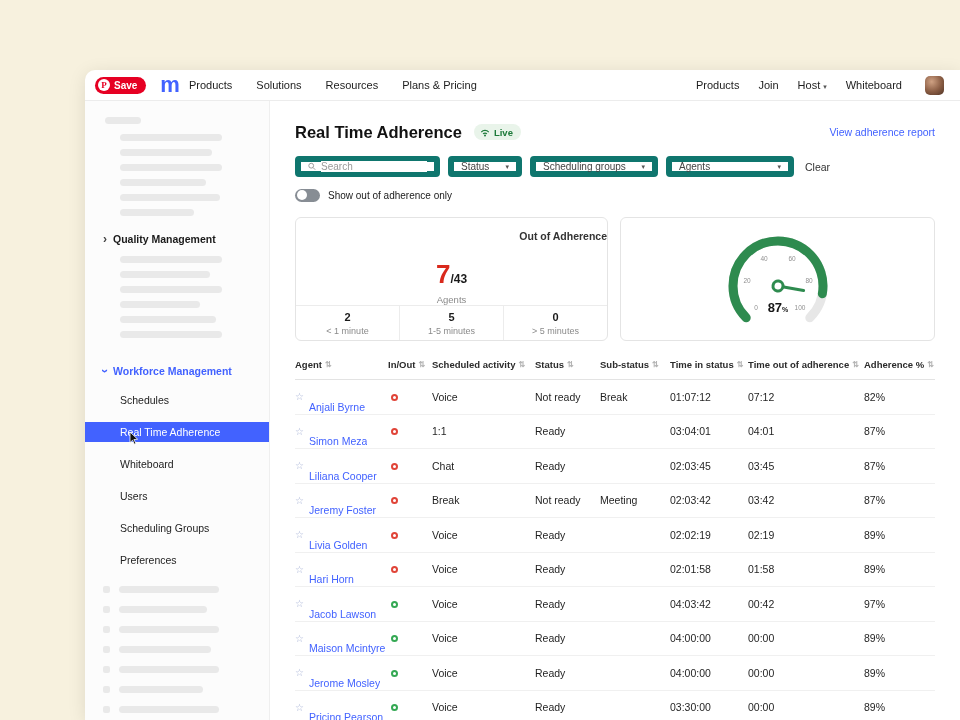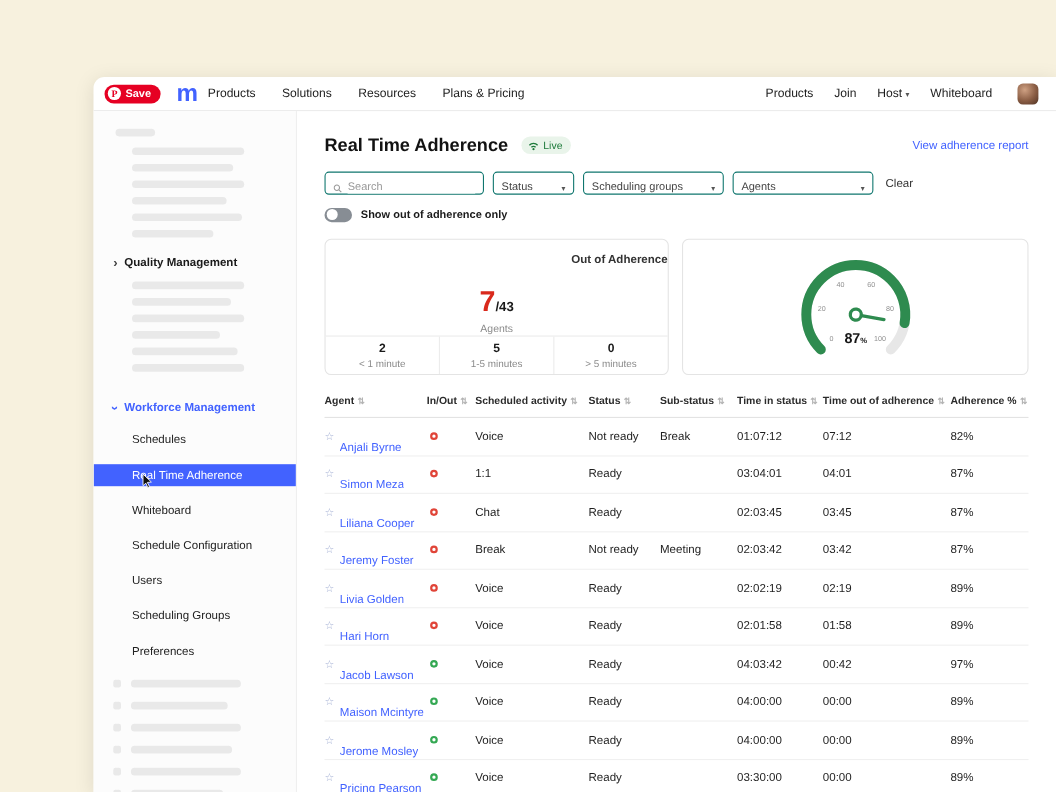--- a/index.html
+++ b/index.html
@@ -48,40 +48,40 @@
   .nav-item.selected { background:#4262ff; color:#fff; position:relative; }
   .cursor-icon { position:absolute; left:44px; top:9px; }
   .skel-row { display:flex; align-items:center; gap:9px; margin:0 0 13px 18px; }
   .skel-dash { width:7px; height:7px; border-radius:2px; background:#e9e9e9; flex:0 0 auto; }
   .skel-row .skel { margin:0; }
   .skel-group-bottom { margin-top:16px; }
 
   
   .page-header { display:flex; align-items:center; height:22px; }
   .page-title { font-size:16.5px; font-weight:bold; color:#121212; }
-  .live-badge { margin-left:12px; background:#e9f4ea; color:#1d7a3a; font-size:9.5px; font-weight:normal;
+  .live-badge { margin-left:12px; background:#e9f4ea; color:#1d7a3a; font-size:9.5px; font-weight:bold;
     border-radius:9px; padding:2.5px 8px 2.5px 6px; display:flex; align-items:center; gap:4px;text-align:center; }
   .report-link { margin-left:auto; color:#4262ff; font-size:10.5px; cursor:pointer; }
 
   
   .filters { display:flex; gap:8px; margin-top:13px; align-items:center; }
-  .control { height:21px; border:1px solid #0f766e; border-radius:4px; font-size:10px; color:#444;
-    display:flex; align-items:flex-end; padding:0 7px; background:#fff; }
+  .control { height:21px; border:6px solid #0f766e; border-radius:4px; font-size:10px; color:#444;
+    display:flex; align-items:center; padding:0 7px; background:#fff; }
   .search-box { width:145px; gap:5px; }
   .search-box input { border:none; outline:none; width:100%; font-size:10px; color:#333;
     font-family:"Liberation Sans", sans-serif; }
   .search-box input::placeholder { color:#999; }
   .dropdown { justify-content:space-between; cursor:pointer; }
   .dd-status { width:74px; } .dd-groups { width:128px; } .dd-agents { width:128px; }
   .clear-link { font-size:10.5px; color:#333; margin-left:3px; cursor:pointer; }
 
   .toggle-row { display:flex; align-items:center; gap:8px; margin-top:11px; height:14px; }
   .switch { width:25px; height:13px; border-radius:7px; background:#878d94; position:relative; cursor:pointer; }
   .knob { position:absolute; left:1.5px; top:1.5px; width:10px; height:10px; border-radius:50%; background:#fff; }
-  .toggle-label { font-size:10px; color:#1a1a1a;font-weight:bold; }
+  .toggle-label { font-size:10px; color:#1a1a1a; }
 
   
   .cards { display:flex; gap:12px; margin-top:15px; }
   .card { border:1px solid #e4e4e4; border-radius:6px; height:124px; background:#fff; }
   .card-ooa { width:313px; display:flex; flex-direction:column; }
   .card-oap { flex:1; padding-top:11px; }
   .card-title { text-align:right; font-size:10.5px; font-weight:bold; color:#333; }
   .card-ooa .card-title { margin-top:12px; }
   .big-row { text-align:center; margin-top:18px; line-height:28px; }
   .big-num { color:#d9291c; font-size:26px; font-weight:bold; }
@@ -170,21 +170,20 @@
       <div class="nav-item">Schedules</div>
       <div class="nav-item selected">
         <span>Real Time Adherence</span>
         <span class="cursor-icon">
           <svg width="10" height="13" viewBox="0 0 10 13">
               <path d="M1 0 L1 10.5 L3.6 8.3 L5.3 12.2 L7 11.4 L4.9 7.6 L8.6 7.2 Z" fill="#111" stroke="#fff" stroke-width="0.8"></path>
             </svg>
         </span>
       </div>
       <div class="nav-item">Whiteboard</div>
-      <div class="nav-item">Schedule Configuration</div>
       <div class="nav-item">Users</div>
       <div class="nav-item">Scheduling Groups</div>
       <div class="nav-item">Preferences</div>
 
       <div class="skel-group-bottom">
         <div class="skel-row">
             <span class="skel-dash"></span>
             <div class="skel" style="width:100px"></div>
           </div>
         <div class="skel-row">

